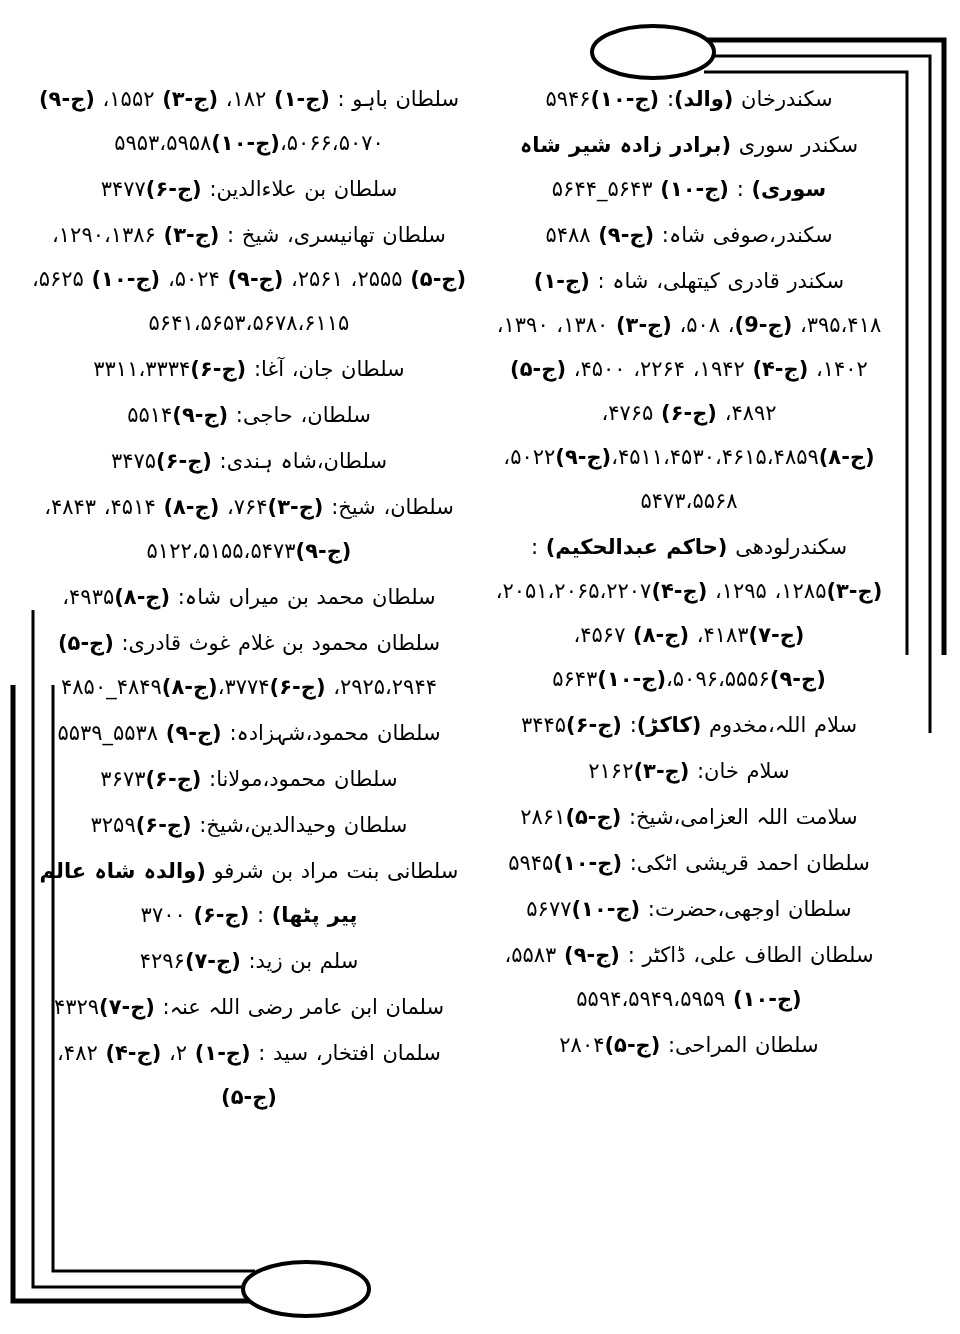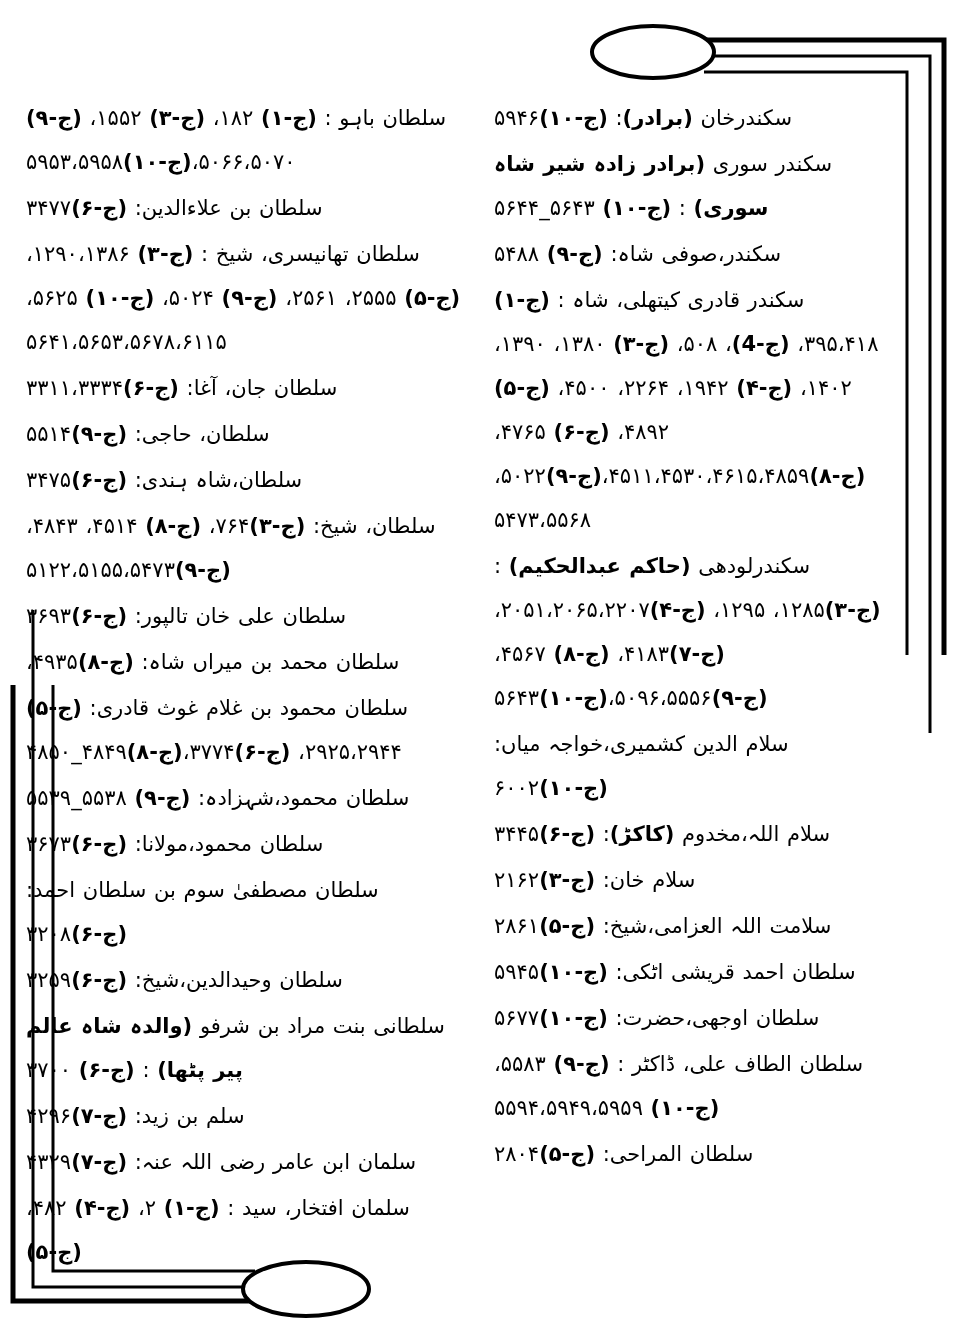--- a/index.html
+++ b/index.html
@@ -3,21 +3,21 @@
 <meta charset="utf-8">
 <style>
   html,body{margin:0;padding:0;background:#e8e8e8;}
   .page{
     position:relative;width:960px;height:1334px;background:#ffffff;
     margin:0 auto;overflow:hidden;color:#000;
     font-family:"DejaVu Sans", sans-serif;
   }
   .ornaments{position:absolute;left:0;top:0;width:960px;height:1334px;pointer-events:none;}
   .col{
-    position:absolute;top:96px;direction:rtl;unicode-bidi:embed;text-align:left;
+    position:absolute;top:77px;direction:rtl;unicode-bidi:embed;text-align:center;
     font-size:21px;line-height:44px;color:#000;
   }
   .col-right{right:76px;width:390px;}
   .col-left{left:26px;width:446px;}
   .entry{margin:0 0 2px 0;word-spacing:1px;}
   .entry b{font-weight:bold;}
 </style>
 </head>
 <body>
 
@@ -30,49 +30,46 @@
     <path d="M704 72 H907 V655" fill="none" stroke="#000" stroke-width="3"></path>
     <ellipse cx="653" cy="52" rx="61" ry="26" fill="#ffffff" stroke="#000" stroke-width="4"></ellipse>
 
     <path d="M13 685 V1301 H250" fill="none" stroke="#000" stroke-width="5"></path>
     <path d="M33 610 V1287 H248" fill="none" stroke="#000" stroke-width="3"></path>
     <path d="M53 685 V1271 H255" fill="none" stroke="#000" stroke-width="3"></path>
     <ellipse cx="306" cy="1289" rx="63" ry="27" fill="#ffffff" stroke="#000" stroke-width="4"></ellipse>
   </svg>
 
   <div class="col col-right" dir="rtl" lang="ur">
-    <p class="entry">سکندرخان <b>(برادر)</b>: <b>(ج-۱۰)</b>۵۹۴۶</p>
+    <p class="entry">سکندرخان <b>(والد)</b>: <b>(ج-۱۰)</b>۵۹۴۶</p>
     <p class="entry">سکندر سوری <b>(برادر زادہ شیر شاہ سوری)</b> : <b>(ج-۱۰)</b> ۵۶۴۳_۵۶۴۴</p>
     <p class="entry">سکندر،صوفی شاہ: <b>(ج-۹)</b> ۵۴۸۸</p>
-    <p class="entry">سکندر قادری کیتھلی، شاہ : <b>(ج-۱)</b> ۳۹۵،۴۱۸، <b>(ج-4)</b>، ۵۰۸، <b>(ج-۳)</b> ۱۳۸۰، ۱۳۹۰، ۱۴۰۲، <b>(ج-۴)</b> ۱۹۴۲، ۲۲۶۴، ۴۵۰۰، <b>(ج-۵)</b> ۴۸۹۲، <b>(ج-۶)</b> ۴۷۶۵، <b>(ج-۸)</b>۴۵۱۱،۴۵۳۰،۴۶۱۵،۴۸۵۹،<b>(ج-۹)</b>۵۰۲۲، ۵۴۷۳،۵۵۶۸</p>
+    <p class="entry">سکندر قادری کیتھلی، شاہ : <b>(ج-۱)</b> ۳۹۵،۴۱۸، <b>(ج-9)</b>، ۵۰۸، <b>(ج-۳)</b> ۱۳۸۰، ۱۳۹۰، ۱۴۰۲، <b>(ج-۴)</b> ۱۹۴۲، ۲۲۶۴، ۴۵۰۰، <b>(ج-۵)</b> ۴۸۹۲، <b>(ج-۶)</b> ۴۷۶۵، <b>(ج-۸)</b>۴۵۱۱،۴۵۳۰،۴۶۱۵،۴۸۵۹،<b>(ج-۹)</b>۵۰۲۲، ۵۴۷۳،۵۵۶۸</p>
     <p class="entry">سکندرلودھی <b>(حاکم عبدالحکیم)</b> : <b>(ج-۳)</b>۱۲۸۵، ۱۲۹۵، <b>(ج-۴)</b>۲۰۵۱،۲۰۶۵،۲۲۰۷،<b>(ج-۷)</b>۴۱۸۳، <b>(ج-۸)</b> ۴۵۶۷،<b>(ج-۹)</b>۵۰۹۶،۵۵۵۶،<b>(ج-۱۰)</b>۵۶۴۳</p>
-    <p class="entry">سلام الدین کشمیری،خواجہ میاں: <b>(ج-۱۰)</b>۶۰۰۲</p>
     <p class="entry">سلام اللہ،مخدوم <b>(کاکڑ)</b>: <b>(ج-۶)</b>۳۴۴۵</p>
     <p class="entry">سلام خان: <b>(ج-۳)</b>۲۱۶۲</p>
     <p class="entry">سلامت اللہ العزامی،شیخ: <b>(ج-۵)</b>۲۸۶۱</p>
     <p class="entry">سلطان احمد قریشی اٹکی: <b>(ج-۱۰)</b>۵۹۴۵</p>
     <p class="entry">سلطان اوجھی،حضرت: <b>(ج-۱۰)</b>۵۶۷۷</p>
     <p class="entry">سلطان الطاف علی، ڈاکٹر : <b>(ج-۹)</b> ۵۵۸۳، <b>(ج-۱۰)</b> ۵۵۹۴،۵۹۴۹،۵۹۵۹</p>
     <p class="entry">سلطان المراحی: <b>(ج-۵)</b>۲۸۰۴</p>
   </div>
 
   <div class="col col-left" dir="rtl" lang="ur">
     <p class="entry">سلطان باہو : <b>(ج-۱)</b> ۱۸۲، <b>(ج-۳)</b> ۱۵۵۲، <b>(ج-۹)</b> ۵۰۶۶،۵۰۷۰،<b>(ج-۱۰)</b>۵۹۵۳،۵۹۵۸</p>
     <p class="entry">سلطان بن علاءالدین: <b>(ج-۶)</b>۳۴۷۷</p>
     <p class="entry">سلطان تھانیسری، شیخ : <b>(ج-۳)</b> ۱۲۹۰،۱۳۸۶، <b>(ج-۵)</b> ۲۵۵۵، ۲۵۶۱، <b>(ج-۹)</b> ۵۰۲۴، <b>(ج-۱۰)</b> ۵۶۲۵، ۵۶۴۱،۵۶۵۳،۵۶۷۸،۶۱۱۵</p>
     <p class="entry">سلطان جان، آغا: <b>(ج-۶)</b>۳۳۱۱،۳۳۳۴</p>
     <p class="entry">سلطان، حاجی: <b>(ج-۹)</b>۵۵۱۴</p>
     <p class="entry">سلطان،شاہ ہندی: <b>(ج-۶)</b>۳۴۷۵</p>
     <p class="entry">سلطان، شیخ: <b>(ج-۳)</b>۷۶۴، <b>(ج-۸)</b> ۴۵۱۴، ۴۸۴۳، <b>(ج-۹)</b>۵۱۲۲،۵۱۵۵،۵۴۷۳</p>
-    <p class="entry">سلطان علی خان تالپور: <b>(ج-۶)</b>۳۶۹۳</p>
     <p class="entry">سلطان محمد بن میراں شاہ: <b>(ج-۸)</b>۴۹۳۵،</p>
     <p class="entry">سلطان محمود بن غلام غوث قادری: <b>(ج-۵)</b> ۲۹۲۵،۲۹۴۴، <b>(ج-۶)</b>۳۷۷۴،<b>(ج-۸)</b>۴۸۴۹_۴۸۵۰</p>
     <p class="entry">سلطان محمود،شہزادہ: <b>(ج-۹)</b> ۵۵۳۸_۵۵۳۹</p>
     <p class="entry">سلطان محمود،مولانا: <b>(ج-۶)</b>۳۶۷۳</p>
-    <p class="entry">سلطان مصطفیٰ سوم بن سلطان احمد: <b>(ج-۶)</b>۳۲۰۸</p>
     <p class="entry">سلطان وحیدالدین،شیخ: <b>(ج-۶)</b>۳۲۵۹</p>
     <p class="entry">سلطانی بنت مراد بن شرفو <b>(والدہ شاہ عالم پیر پٹھا)</b> : <b>(ج-۶)</b> ۳۷۰۰</p>
     <p class="entry">سلم بن زید: <b>(ج-۷)</b>۴۲۹۶</p>
     <p class="entry">سلمان ابن عامر رضی اللہ عنہ: <b>(ج-۷)</b>۴۳۲۹</p>
     <p class="entry">سلمان افتخار، سید : <b>(ج-۱)</b> ۲، <b>(ج-۴)</b> ۴۸۲، <b>(ج-۵)</b></p>
   </div>
 
 </div>
 
 </body></html>

